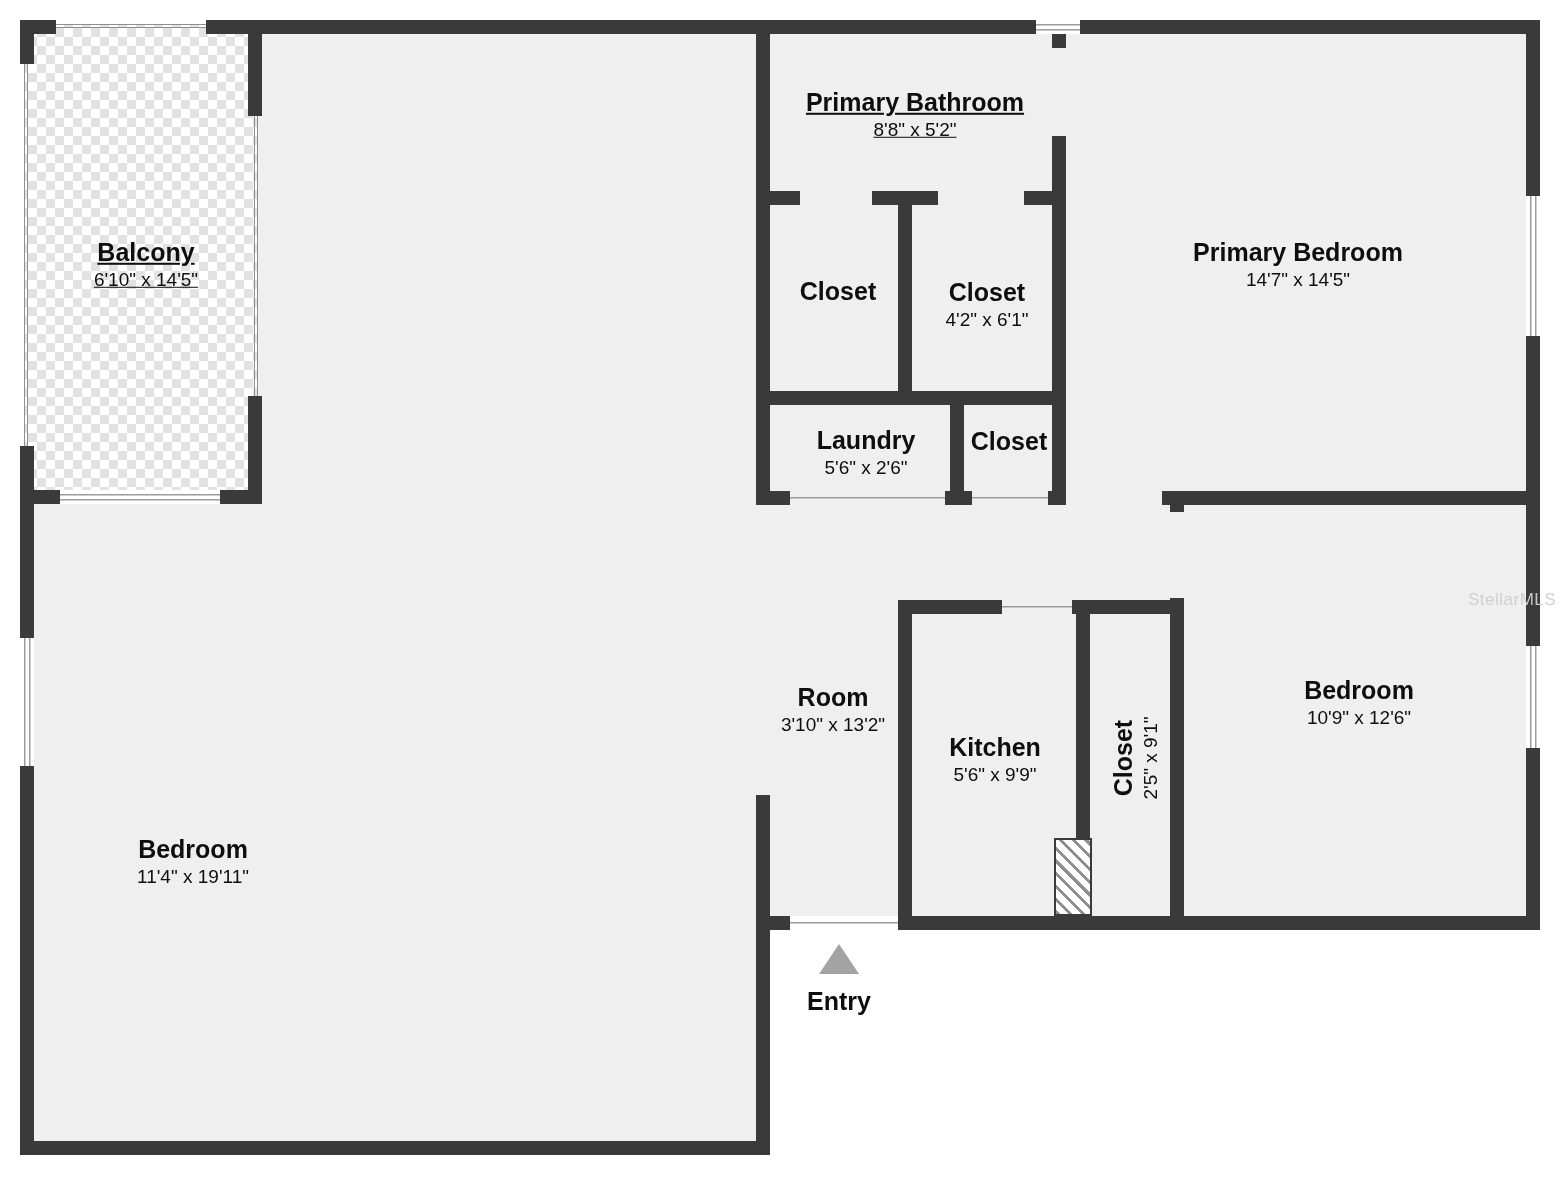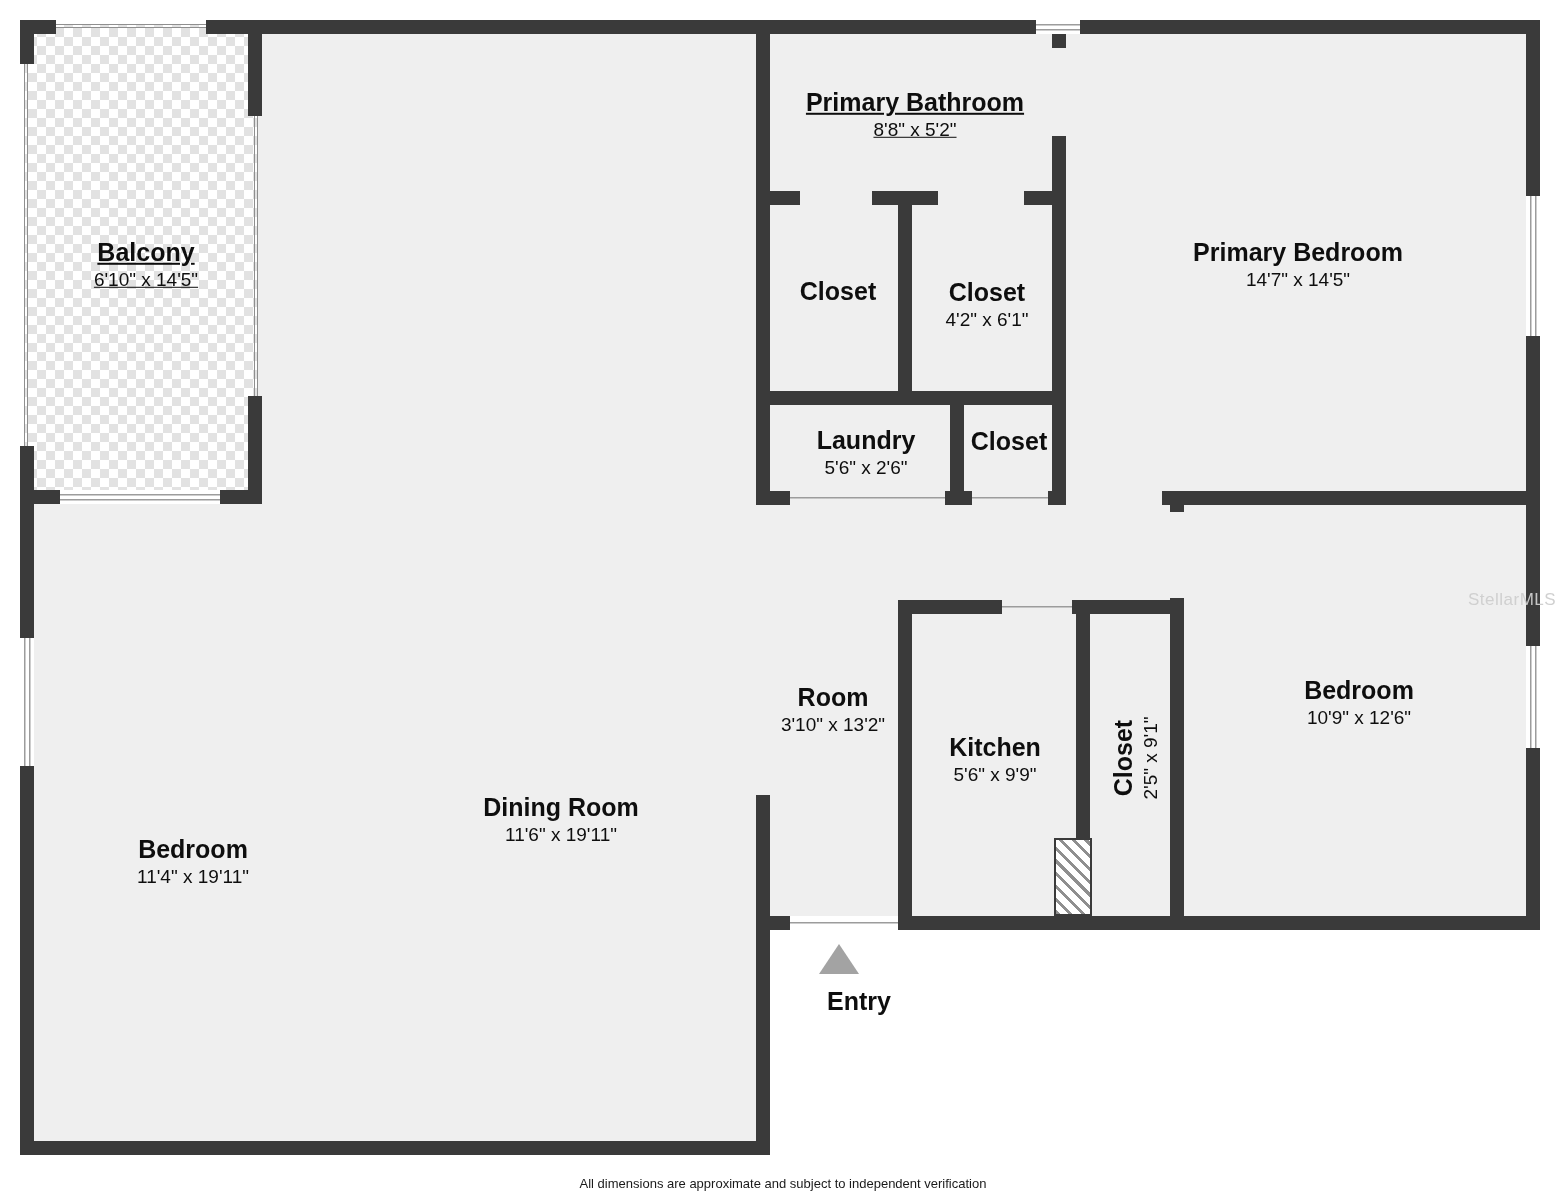--- a/index.html
+++ b/index.html
@@ -164,26 +164,21 @@
     <div class="room-dims">2'5" x 9'1"</div>
   </div>
   <div class="label" style="left:1359px;top:703px;">
     <div class="room-name">Bedroom</div>
     <div class="room-dims">10'9" x 12'6"</div>
   </div>
   <div class="label" style="left:193px;top:862px;">
     <div class="room-name">Bedroom</div>
     <div class="room-dims">11'4" x 19'11"</div>
   </div>
-  <div class="label" style="left:561px;top:820px;">
-    <div class="room-name">Dining Room</div>
-    <div class="room-dims">11'6" x 19'11"</div>
-  </div>
 
   <div class="entry-arrow" style="left:819px;top:944px;"></div>
-  <div class="label" style="left:839px;top:1001px;margin-left:20px;">
+  <div class="label" style="left:839px;top:1001px;">
     <div class="room-name">Entry</div>
   </div>
 
   <div class="watermark" style="left:1468px;top:590px;">StellarMLS</div>
-  <div class="footer">All dimensions are approximate and subject to independent verification</div>
 
 </div>
 
 </body></html>

